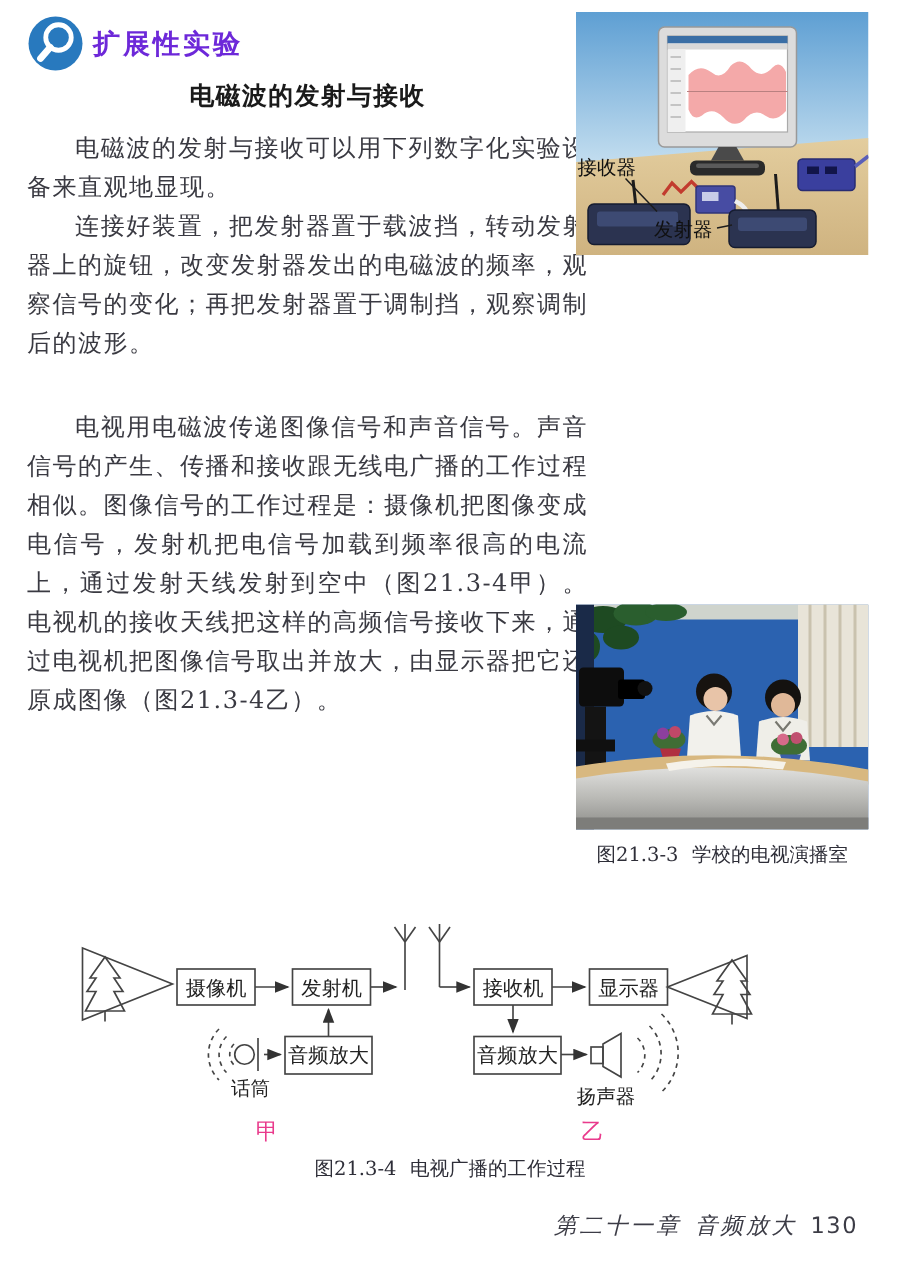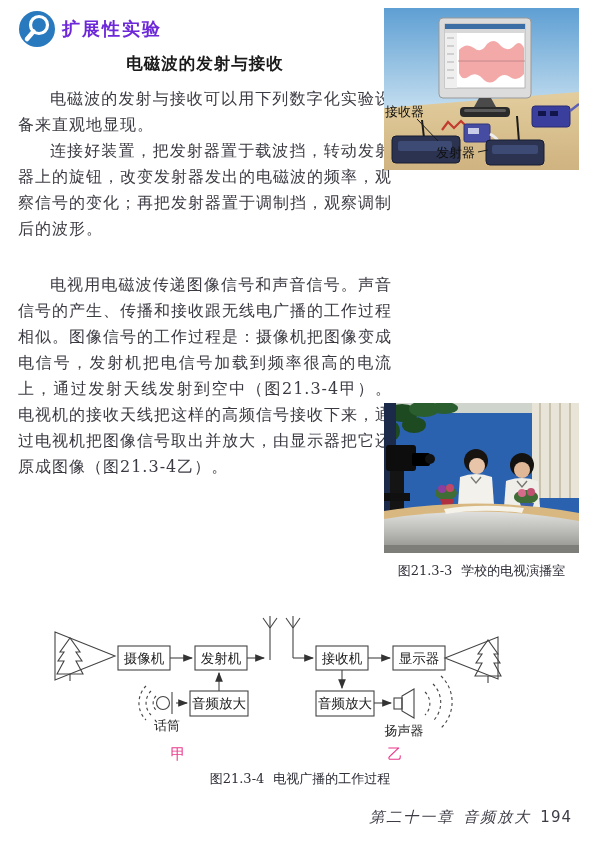--- a/index.html
+++ b/index.html
@@ -274,14 +274,14 @@
     <text class="part-label" x="365" y="145" text-anchor="middle">乙</text>
   </svg>
   <div class="diagram-caption">
     <span class="cap-id">图21.3-4</span><span>电视广播的工作过程</span>
   </div>
 </div>
 
 <div class="footer">
   <span class="kai">第二十一章</span>
   <span class="kai">音频放大</span>
-  <span class="pagenum">194</span>
+  <span class="pagenum">130</span>
 </div>
 
 </body></html>

